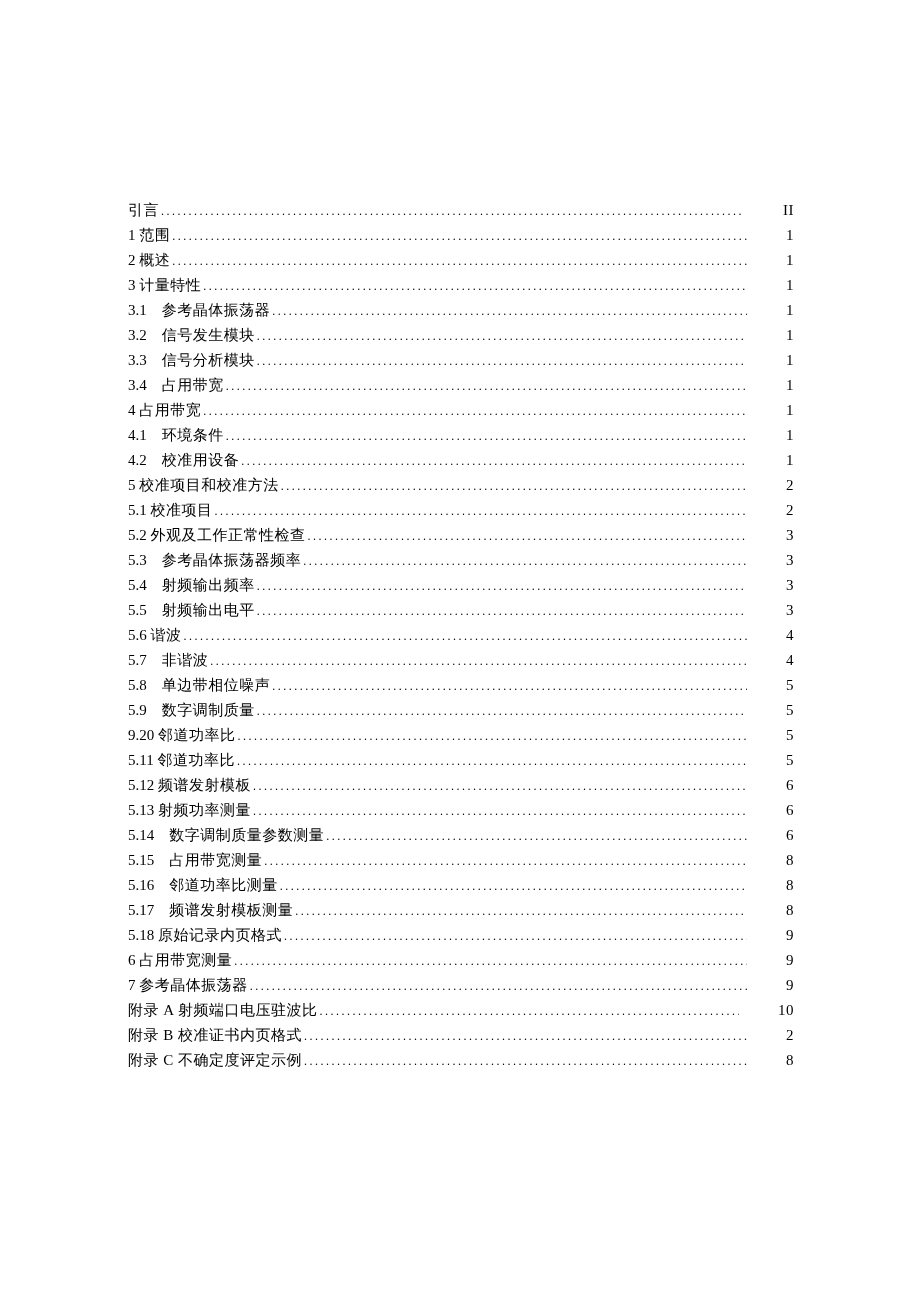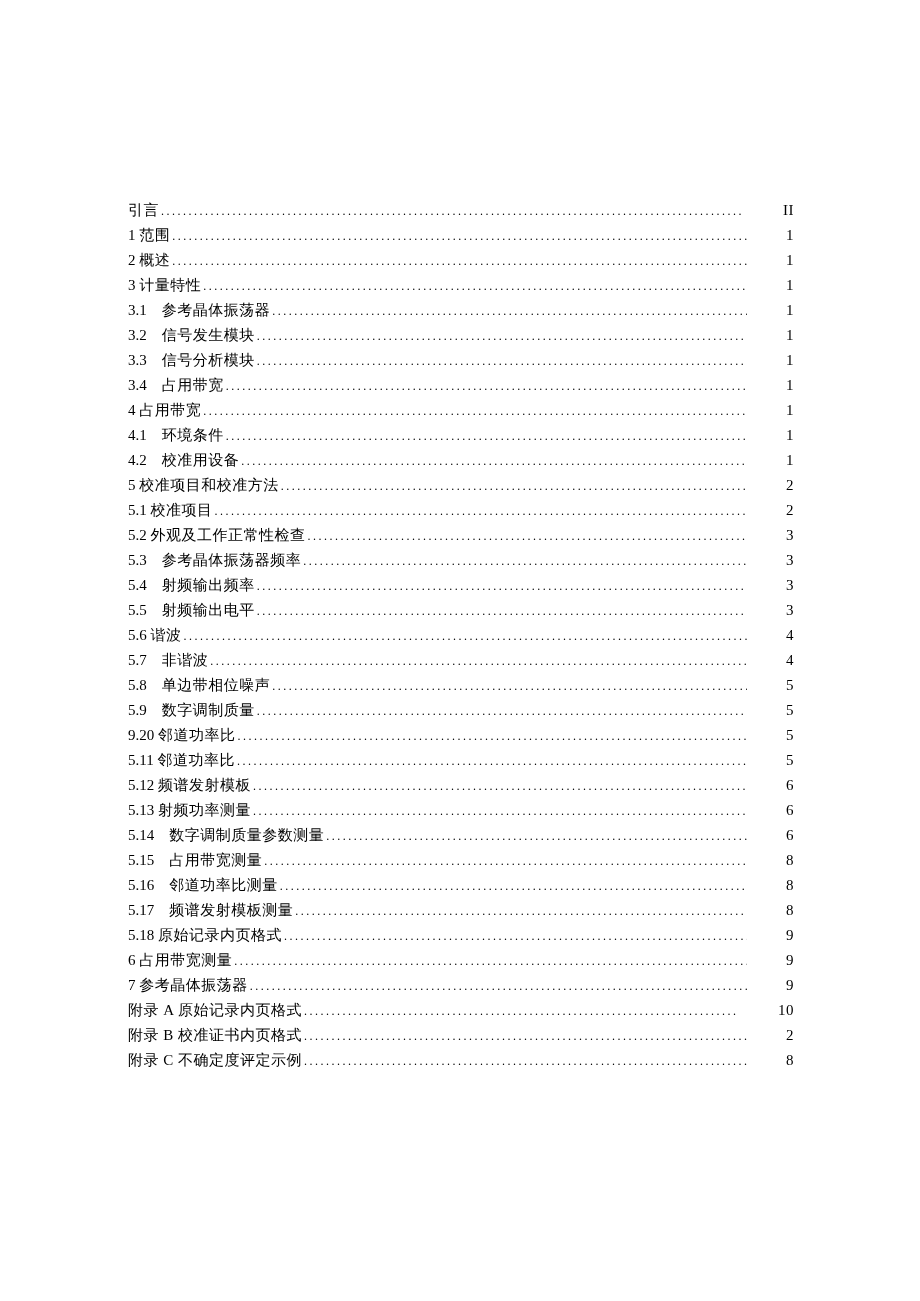--- a/index.html
+++ b/index.html
@@ -276,21 +276,21 @@
       <div class="toc-line">
         <span class="toc-num">7</span>
         <span class="toc-gap" style="white-space: pre;"> </span>
         <span class="toc-title">参考晶体振荡器</span>
         <span class="toc-dots"></span>
         <span class="toc-page">9</span>
       </div>
       <div class="toc-line">
         <span class="toc-num"></span>
         <span class="toc-gap" style="white-space: pre;"></span>
-        <span class="toc-title">附录 A 原始记录内页格式</span>
+        <span class="toc-title">附录 A 射频端口电压驻波比</span>
         <span class="toc-dots"></span>
         <span class="toc-page">10</span>
       </div>
       <div class="toc-line">
         <span class="toc-num"></span>
         <span class="toc-gap" style="white-space: pre;"></span>
         <span class="toc-title">附录 B 校准证书内页格式</span>
         <span class="toc-dots"></span>
         <span class="toc-page">2</span>
       </div>

